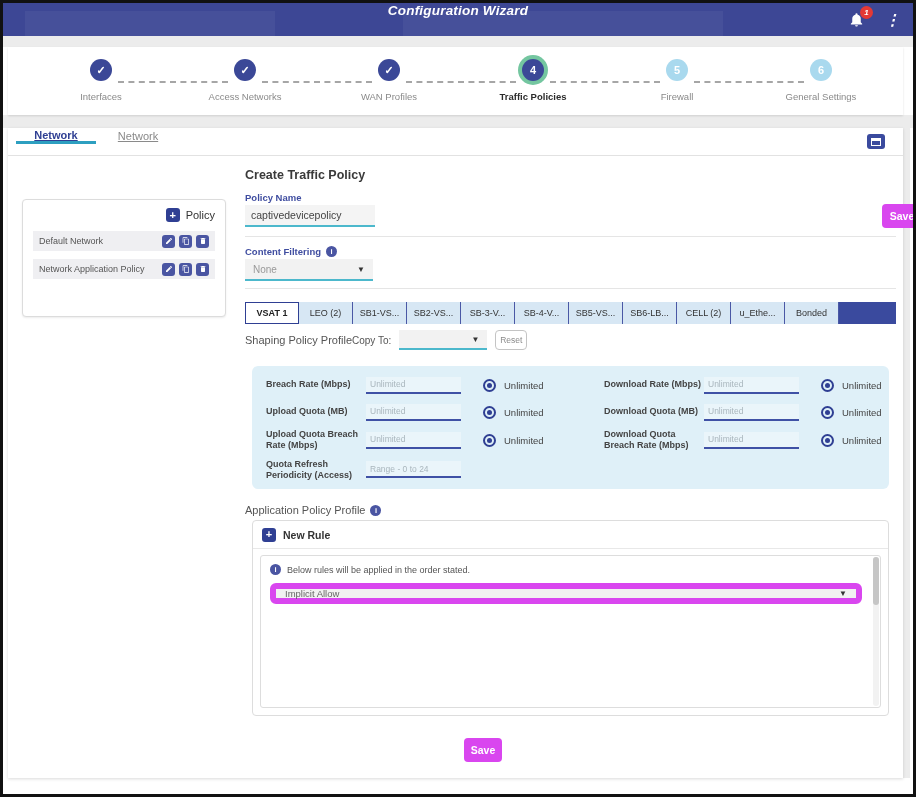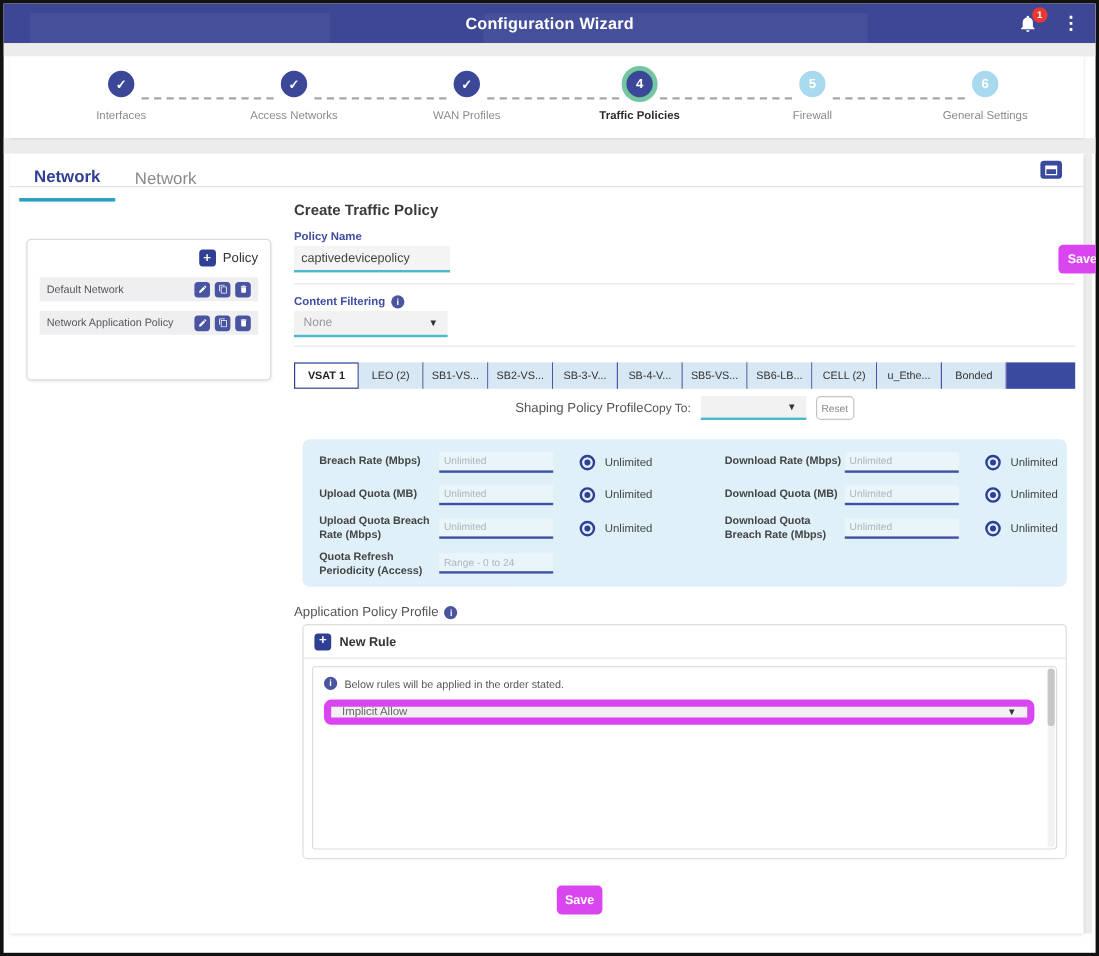--- a/index.html
+++ b/index.html
@@ -1,21 +1,21 @@
 <!DOCTYPE html>
 <html><head>
 <meta charset="utf-8">
 <style>
   * { margin:0; padding:0; box-sizing:border-box; }
   html,body { background:#fff; }
   body { font-family:"Liberation Sans", sans-serif; }
   .frame { position:relative; width:916px; height:797px; background:#fff; border:3px solid #111; overflow:hidden; }
 
   
-  .hdr { position:absolute; left:0; top:0; width:100%; height:33px; background:#3d4795; display:flex; align-items:center; justify-content:center; }
+  .hdr { position:absolute; left:0; top:0; width:100%; height:33px; background:#3d4795; display:flex; align-items:flex-start; justify-content:center;font-style:italic; }
   .hdr-ghost { position:absolute; top:8px; height:25px; background:rgba(255,255,255,0.05); }
   .g1 { left:22px; width:250px; } .g2 { left:400px; width:320px; }
   .hdr-title { color:#fff; font-size:13.5px; font-weight:700; letter-spacing:.2px; }
   .hdr-right { position:absolute; right:10px; top:0; height:33px; display:flex; align-items:center; gap:16px; }
   .bell { position:relative; width:18px; height:18px; cursor:pointer; }
   .badge { position:absolute; top:-5px; right:-7px; min-width:13px; height:13px; background:#e53935; border-radius:50%; color:#fff; font-size:8px; font-weight:700; display:flex; align-items:center; justify-content:center; }
   .kebab { color:#fff; font-size:15px; font-weight:700; cursor:pointer; line-height:1; padding:0 3px; }
 
   
   .band { position:absolute; left:0; width:100%; background:#ececec; }
@@ -33,21 +33,21 @@
   .todo { background:#a9d9ee; }
   .step-label { margin-top:10px; font-size:9.5px; color:#8a8a8a; }
   .step-label.current { color:#2b2b2b; font-weight:700; }
   .conn { position:absolute; top:22px; height:0; border-top:2px dashed #a6a6a6; width:110px; }
 
   
   .main { position:absolute; left:5px; top:125px; width:895px; height:650px; background:#fff; box-shadow:0 1px 3px rgba(0,0,0,.15); }
 
   
   .tabbar { position:absolute; left:0; top:0; width:100%; height:28px; border-bottom:1px solid #e2e2e2; }
-  .tab { position:absolute; top:0; height:40px; display:flex; align-items:center; justify-content:center; font-size:14px; cursor:pointer; }
+  .tab { position:absolute; top:0; height:16px; display:flex; align-items:center; justify-content:center; font-size:11px; cursor:pointer;text-decoration:underline; }
   .tab-net { left:8px; width:80px; color:#2f3f93; font-weight:700; border-bottom:3px solid #2d9fc0; }
   .tab-dev { left:100px; width:60px; color:#8a8a8a; }
   .winicon { position:absolute; right:18px; top:6px; width:18px; height:15px; background:#3a4a9e; border-radius:3px; display:flex; align-items:center; justify-content:center; cursor:pointer; }
   .winicon .inner { width:10px; height:8px; border:1px solid #fff; border-top:3px solid #fff; }
 
   
   .pcard { position:absolute; left:14px; top:71px; width:204px; height:118px; background:#fff; border:1px solid #dcdcdc; border-radius:4px; box-shadow:0 1px 2px rgba(0,0,0,.08); padding:8px 10px; }
   .addrow { display:flex; justify-content:flex-end; align-items:center; gap:6px; margin-bottom:9px; cursor:pointer; }
   .sqbtn { width:14px; height:14px; background:#2f3f93; border-radius:3px; color:#fff; font-size:11px; font-weight:700; display:flex; align-items:center; justify-content:center; line-height:1; }
   .addrow span.txt { font-size:11px; color:#333; }
@@ -73,21 +73,21 @@
   .caret { font-size:8px; color:#333; }
   .cf-dd { position:absolute; left:237px; top:131px; width:128px; height:22px; }
 
   
   .ptabs { position:absolute; left:237px; top:174px; display:flex; height:22px; }
   .ptab { width:54px; height:22px; display:flex; align-items:center; justify-content:center; font-size:9px; color:#333; cursor:pointer; background:#d7e7f4; border-right:1px solid #4a58a5; }
   .ptab.first { background:#fff; border:1px solid #2f3f93; font-weight:700; color:#222; }
   .ptab-end { width:57px; height:22px; background:#3a4a9e; cursor:pointer; }
 
   
-  .shp-hdr { position:absolute; left:237px; top:202px; width:651px; display:flex; align-items:center; justify-content:center; }
+  .shp-hdr { position:absolute; left:237px; top:202px; width:651px; display:flex; align-items:center; justify-content:flex-start; }
   .shp-title { font-size:11px; color:#555; }
   .shp-right { display:flex; align-items:center; gap:8px; }
   .copy-lbl { font-size:10px; color:#555; }
   .copy-dd { width:88px; height:20px; }
   .resetbtn { width:32px; height:20px; background:#fff; border:1px solid #c4c4c4; border-radius:4px; font-size:8.5px; color:#8a8a8a; cursor:pointer; font-family:"Liberation Sans",sans-serif; }
 
   
   .panel { position:absolute; left:244px; top:238px; width:637px; height:123px; background:#dff0f8; border-radius:6px; }
   .col { position:absolute; top:9px; }
   .colL { left:14px; } .colR { left:352px; }

